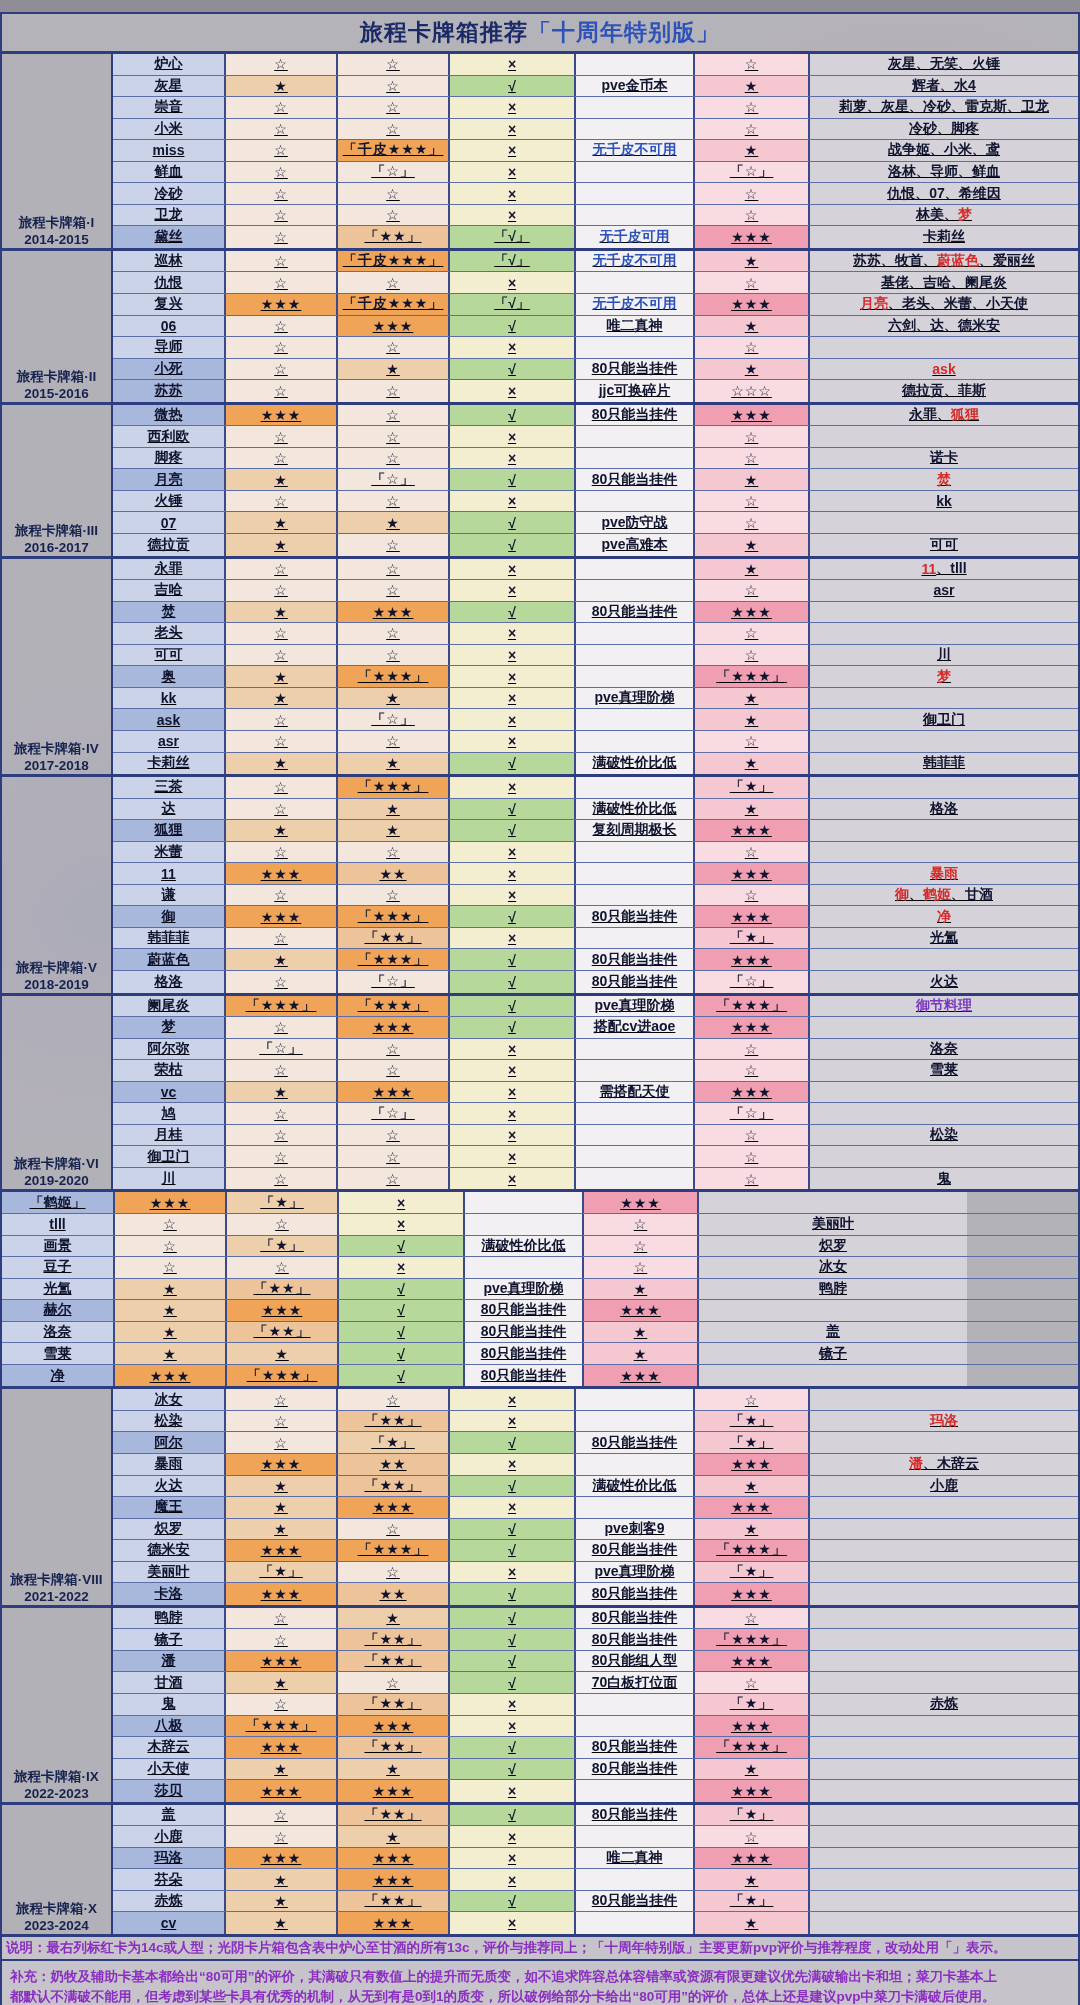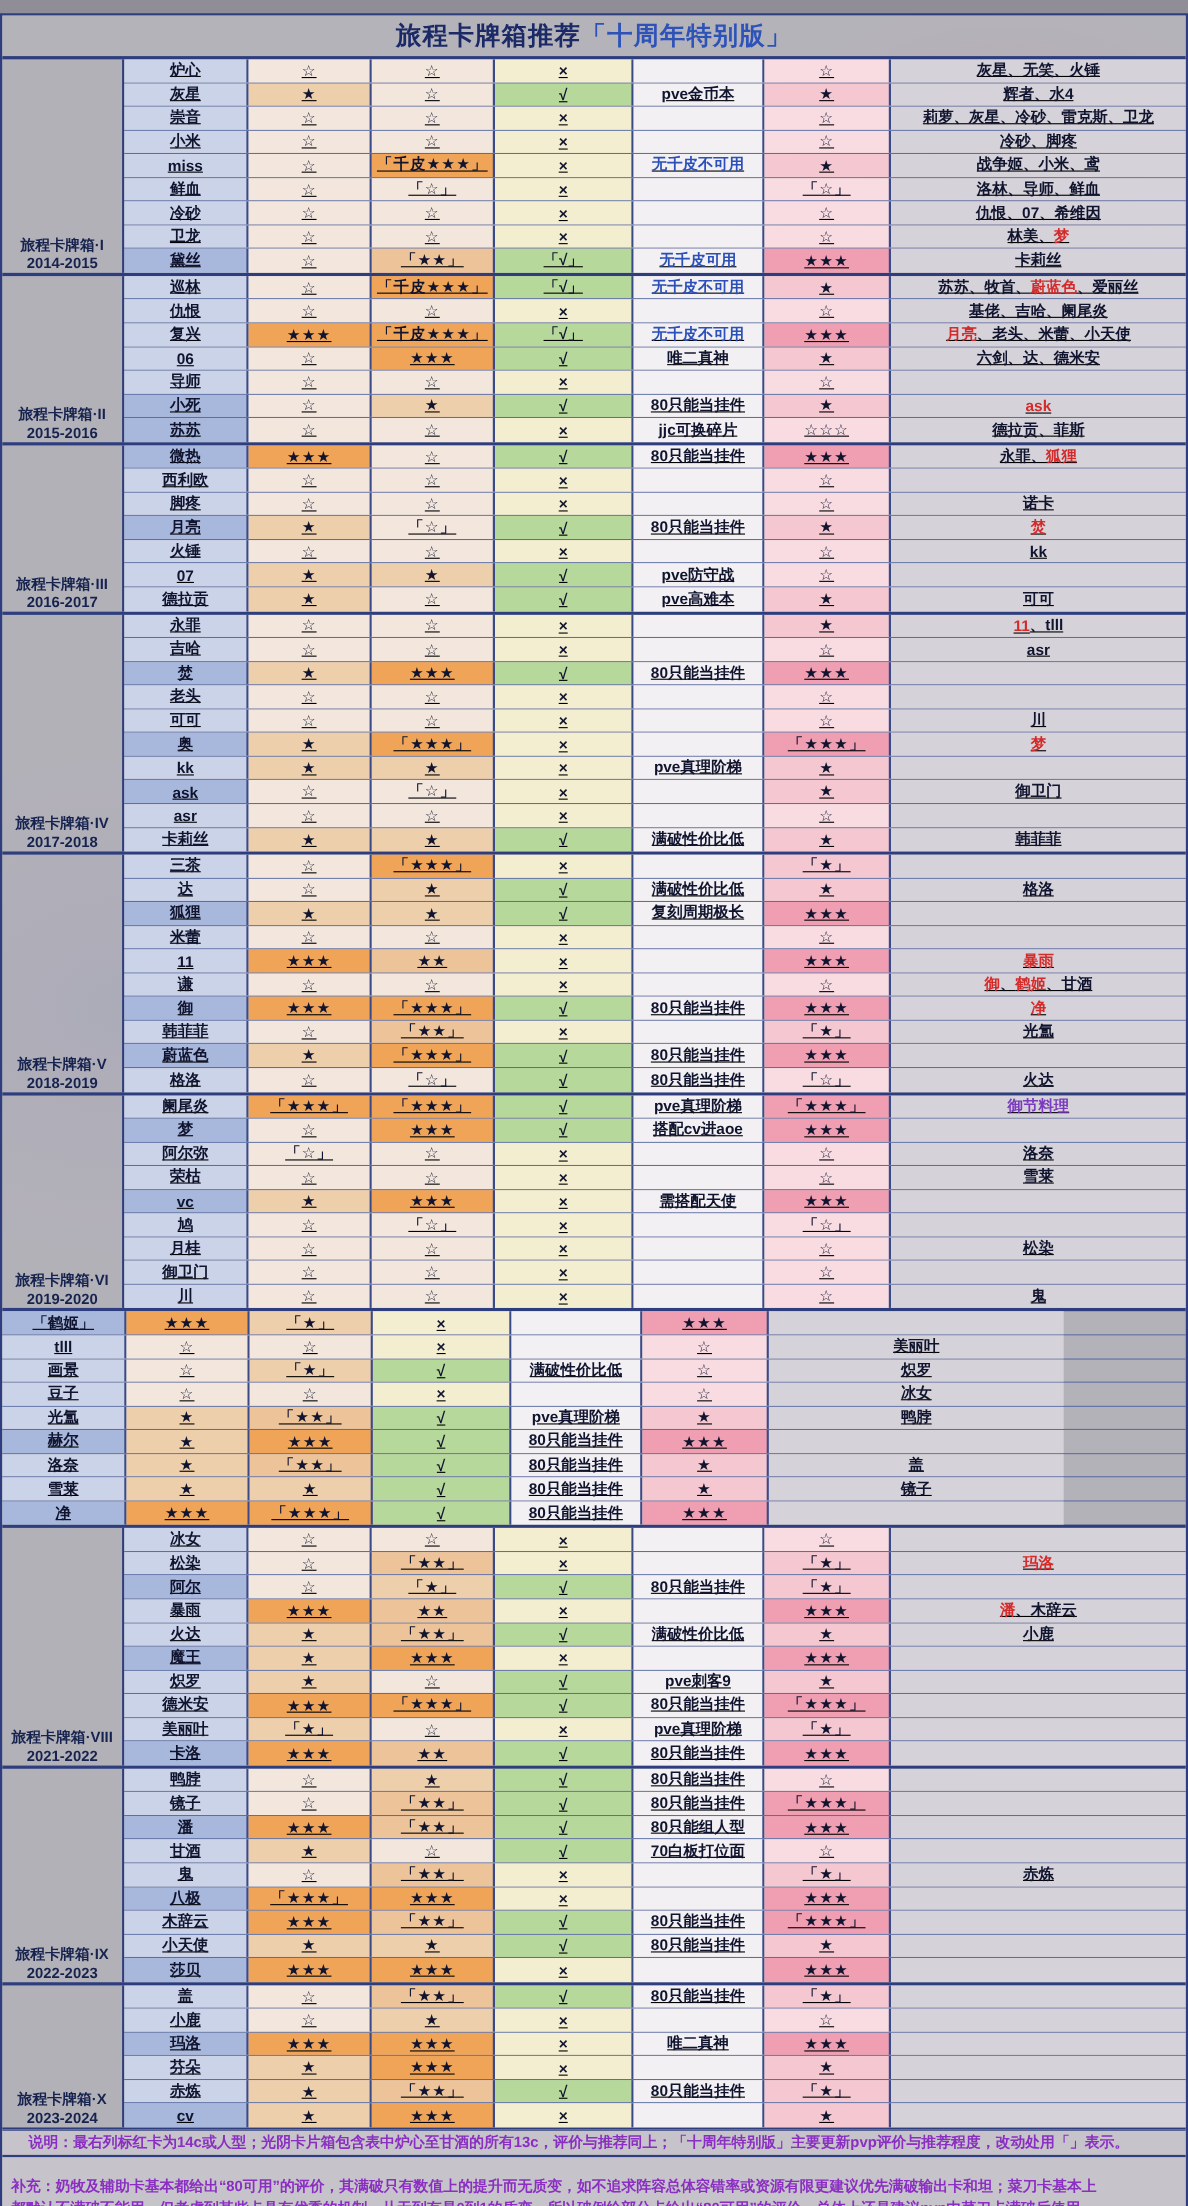--- a/index.html
+++ b/index.html
@@ -41,23 +41,23 @@
   .w2{width:112px} .w4{width:126px} .w5{width:119px} .w6{width:115px} .w7{width:268px}
   .o0{background:#f2e6dd} .o1{background:#eecfab} .o2{background:#edc39a} .o3{background:#f0a458}
   .p0{background:#f8dce2} .p1{background:#f4c7d1} .p3{background:#ef9fb1}
   .av-x{background:#f3eed0; font-size:13px;} .av-y{background:#b6d89a;}
   .tcell{ background:#f2f0f3; font-size:13px; }
   .tcell.blue{ color:#2b50b8; }
   .ocell{ background:#d5d2d9; font-size:14px; }
   .ocell .red{ color:#d42a2a; } .ocell .purple{ color:#7a3bbf; }
   .small-star { font-size:13px; }
   .footer { border-top:1px solid #2e3d7d; background:#c6c3ca; color:#8b2ec2; font-weight:bold; }
-  .footer .f1 { padding:2px 24px; font-size:13.5px; border-bottom:2px solid #2e3d7d; white-space:nowrap; }
+  .footer .f1 { padding:2px 4px; font-size:13.5px; border-bottom:2px solid #2e3d7d; white-space:nowrap; }
   .footer .f2, .footer .f3 { padding:1px 8px; font-size:13.5px; white-space:nowrap; }
-  .footer .f2 { padding-top:18px; }
+  .footer .f2 { padding-top:7px; }
 </style>
 </head>
 <body>
 
 <div id="page">
   <div class="title-bar">
     <span>旅程卡牌箱推荐</span>
       <span class="accent">「十周年特别版」</span>
   </div>
 

